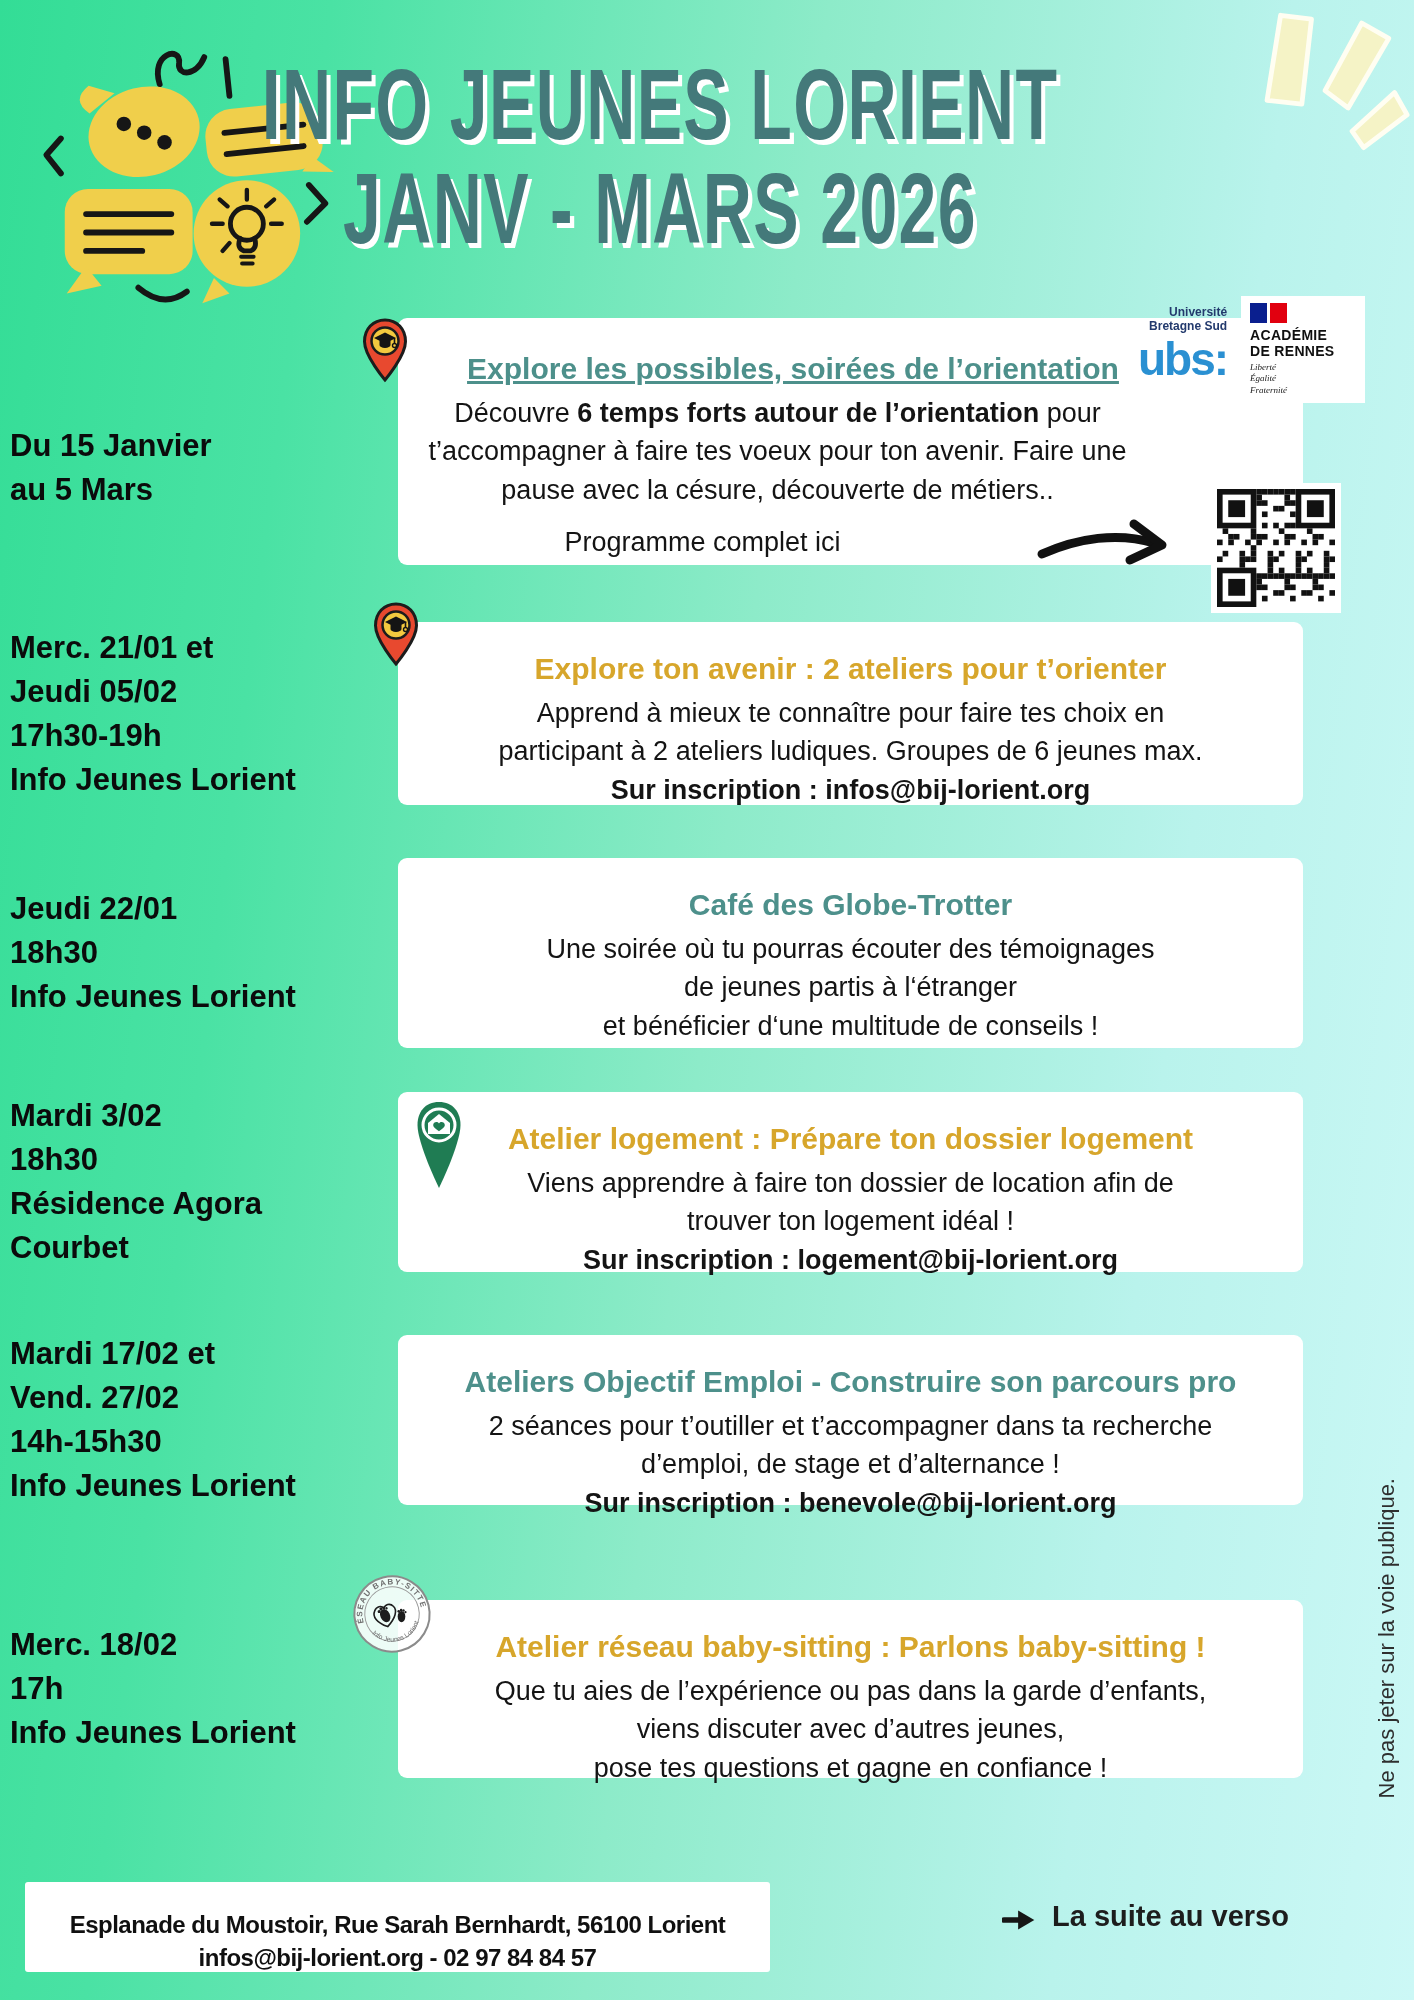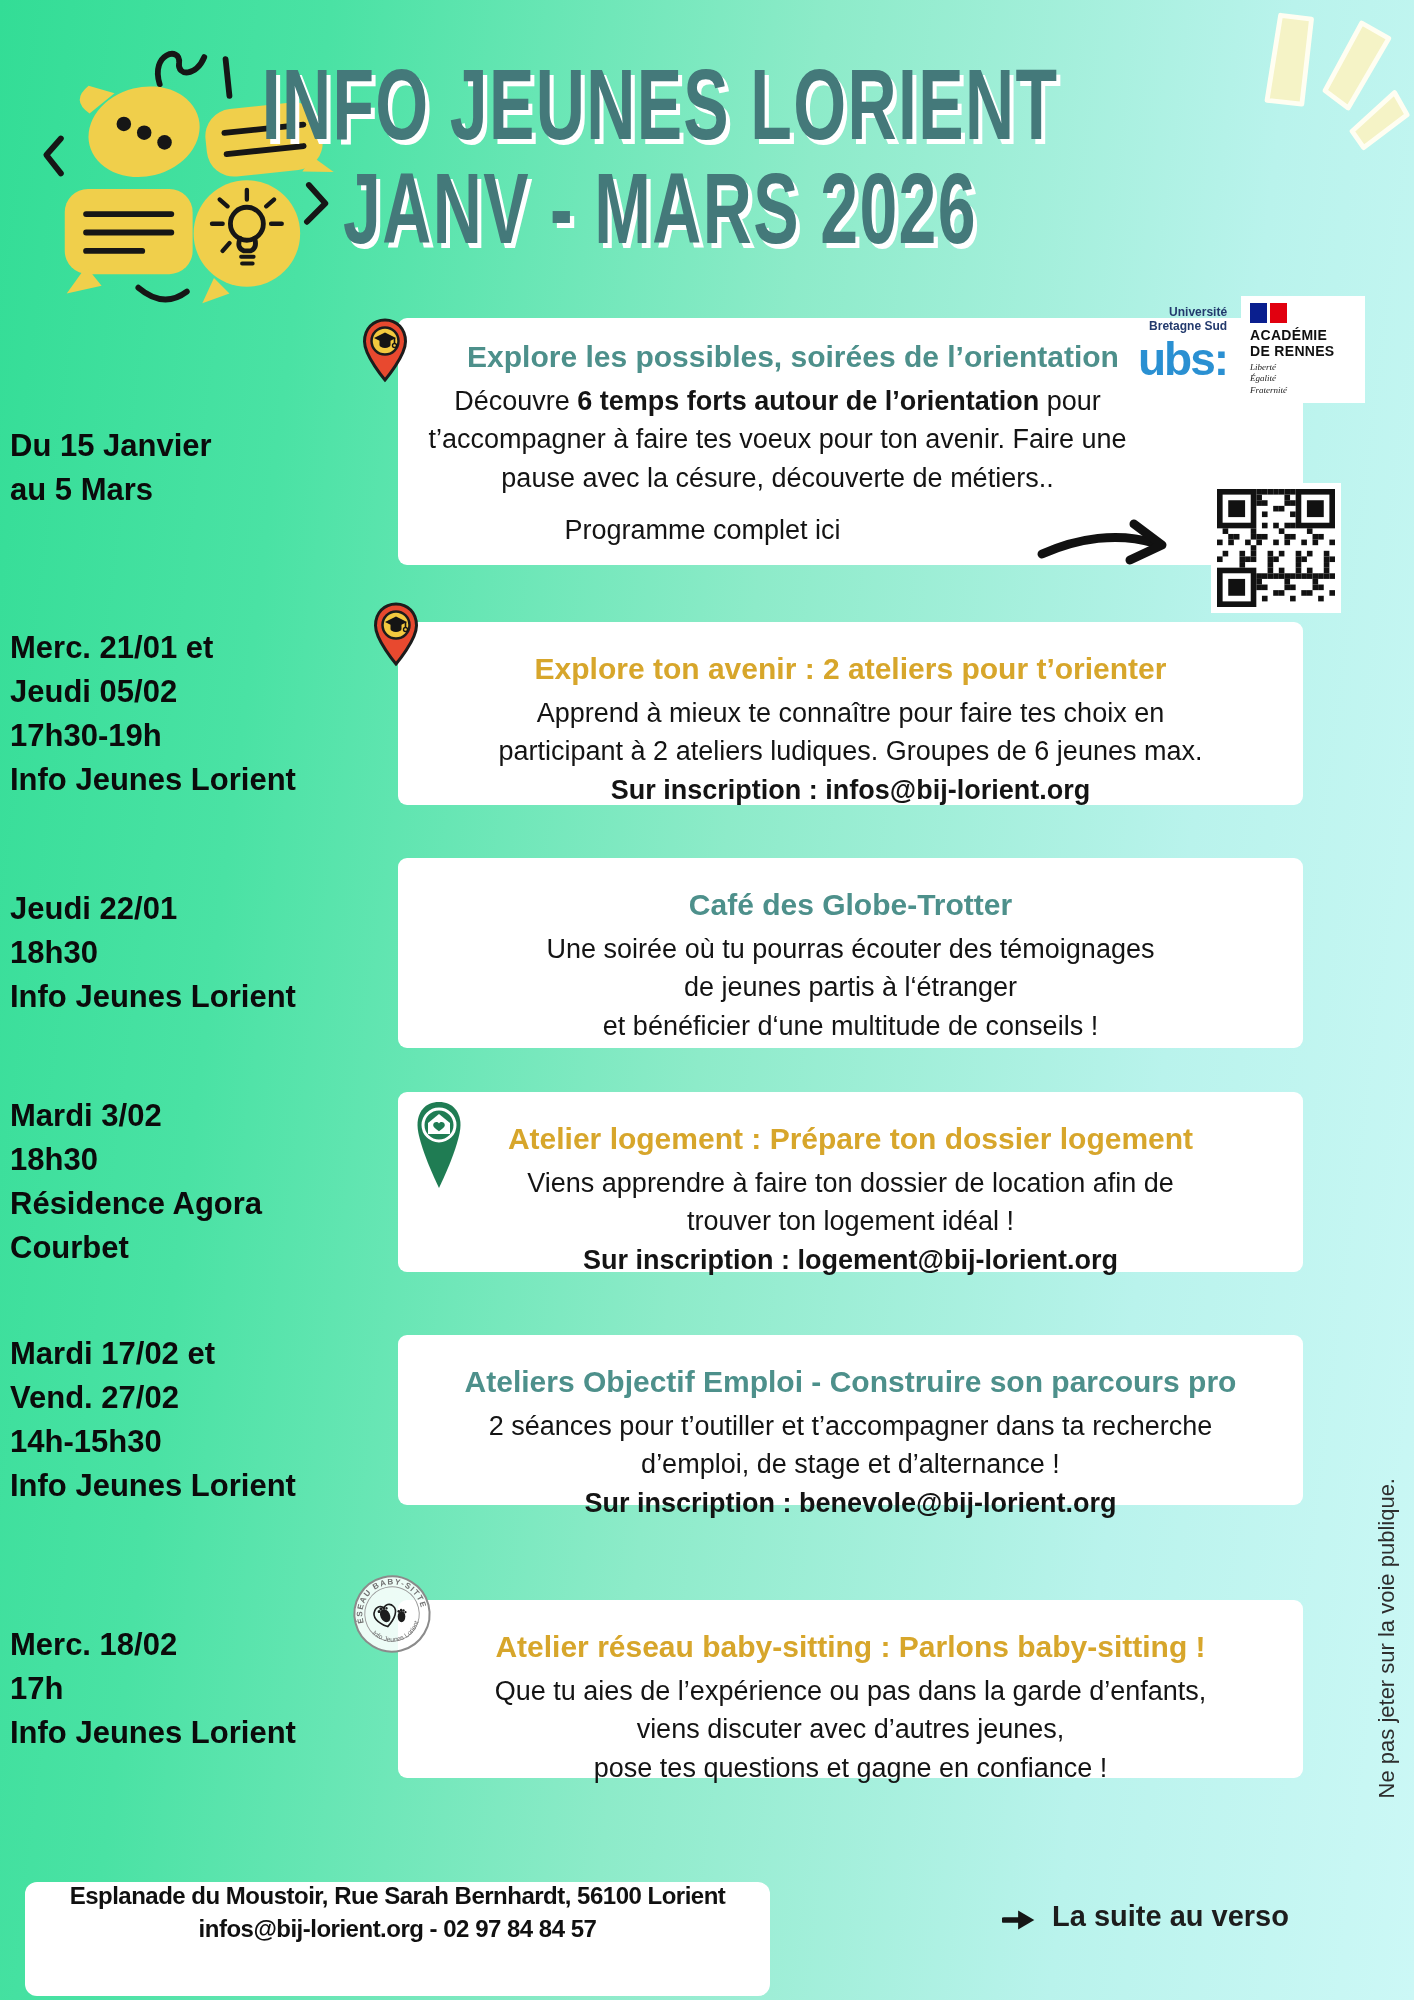--- a/index.html
+++ b/index.html
@@ -22,21 +22,21 @@
   .row-3{top:858px;height:190px;} .row-4{top:1092px;height:180px;}
   .row-5{top:1335px;height:170px;} .row-6{top:1600px;height:178px;}
 
   .date-block{position:absolute;left:10px;width:375px;top:50%;transform:translateY(-50%);
     text-align:left;font-size:31px;font-weight:700;line-height:1.42;color:#0b0b0b;}
   .row-1 .date-block{top:calc(50% + 26px);}
   .date-line{white-space:nowrap;}
 
   .card{position:absolute;left:398px;width:905px;height:100%;background:#ffffff;border-radius:9px;}
   .card-title{margin:30px 10px 0;text-align:center;font-size:30px;font-weight:700;white-space:nowrap;}
-  .row-1 .card-title{margin-top:22px;padding-right:115px;}
+  .row-1 .card-title{margin-top:34px;padding-right:115px;text-decoration:underline;}
   .title-teal{color:#4d908b;} .title-gold{color:#d7a62b;}
   .card-body{margin-top:8px;text-align:center;font-size:27px;line-height:1.42;color:#141414;}
   .row-1 .card-body{padding-right:170px;padding-left:24px;}
   .row-1 .card-body .line:nth-child(4){padding-right:150px;margin-top:14px;}
   .line{white-space:nowrap;}
   .b{font-weight:700;}
 
   .pin{position:absolute;display:none;}
   .pin.show{display:block;}
   .pin-grad{left:-36px;top:0;width:46px;height:72px;}
@@ -54,22 +54,22 @@
   .flag-r{width:17px;height:20px;background:#e1000f;}
   .acad-name{font-size:14px;font-weight:700;color:#101010;line-height:1.15;letter-spacing:.3px;}
   .acad-motto{font-family:"Liberation Serif",serif;font-style:italic;font-size:9px;color:#222;line-height:1.25;margin-top:3px;}
 
   .qr{position:absolute;left:1211px;top:483px;width:130px;height:130px;background:#fff;padding:6px;box-sizing:border-box;}
   .qr svg{width:100%;height:100%;fill:#111;}
   .hand-arrow{position:absolute;left:1036px;top:516px;width:142px;height:60px;}
   .stamp{position:absolute;left:352px;top:1574px;width:80px;height:80px;transform:rotate(-14deg);}
 
   
-  .footer{position:absolute;left:25px;top:1882px;width:745px;height:114px;background:#fff;border-radius:12px;
-    display:flex;flex-direction:column;justify-content:flex-start;gap:5px;text-align:center;font-weight:700;color:#101010;}
+  .footer{position:absolute;left:25px;top:1882px;width:745px;height:90px;background:#fff;border-radius:3px;
+    display:flex;flex-direction:column;justify-content:flex-end;gap:5px;text-align:center;font-weight:700;color:#101010;}
   .footer-line{font-size:24px;letter-spacing:-0.5px;white-space:nowrap;}
   .verso{position:absolute;left:1002px;top:1900px;display:flex;align-items:flex-end;gap:12px;
     font-size:29px;font-weight:700;color:#1d1d1d;}
   .side-note{position:absolute;right:14px;top:1478px;writing-mode:vertical-rl;transform:rotate(180deg);
     font-size:22px;color:#2e2e2e;}
 </style>
 </head>
 <body>
 
 <div id="page">

